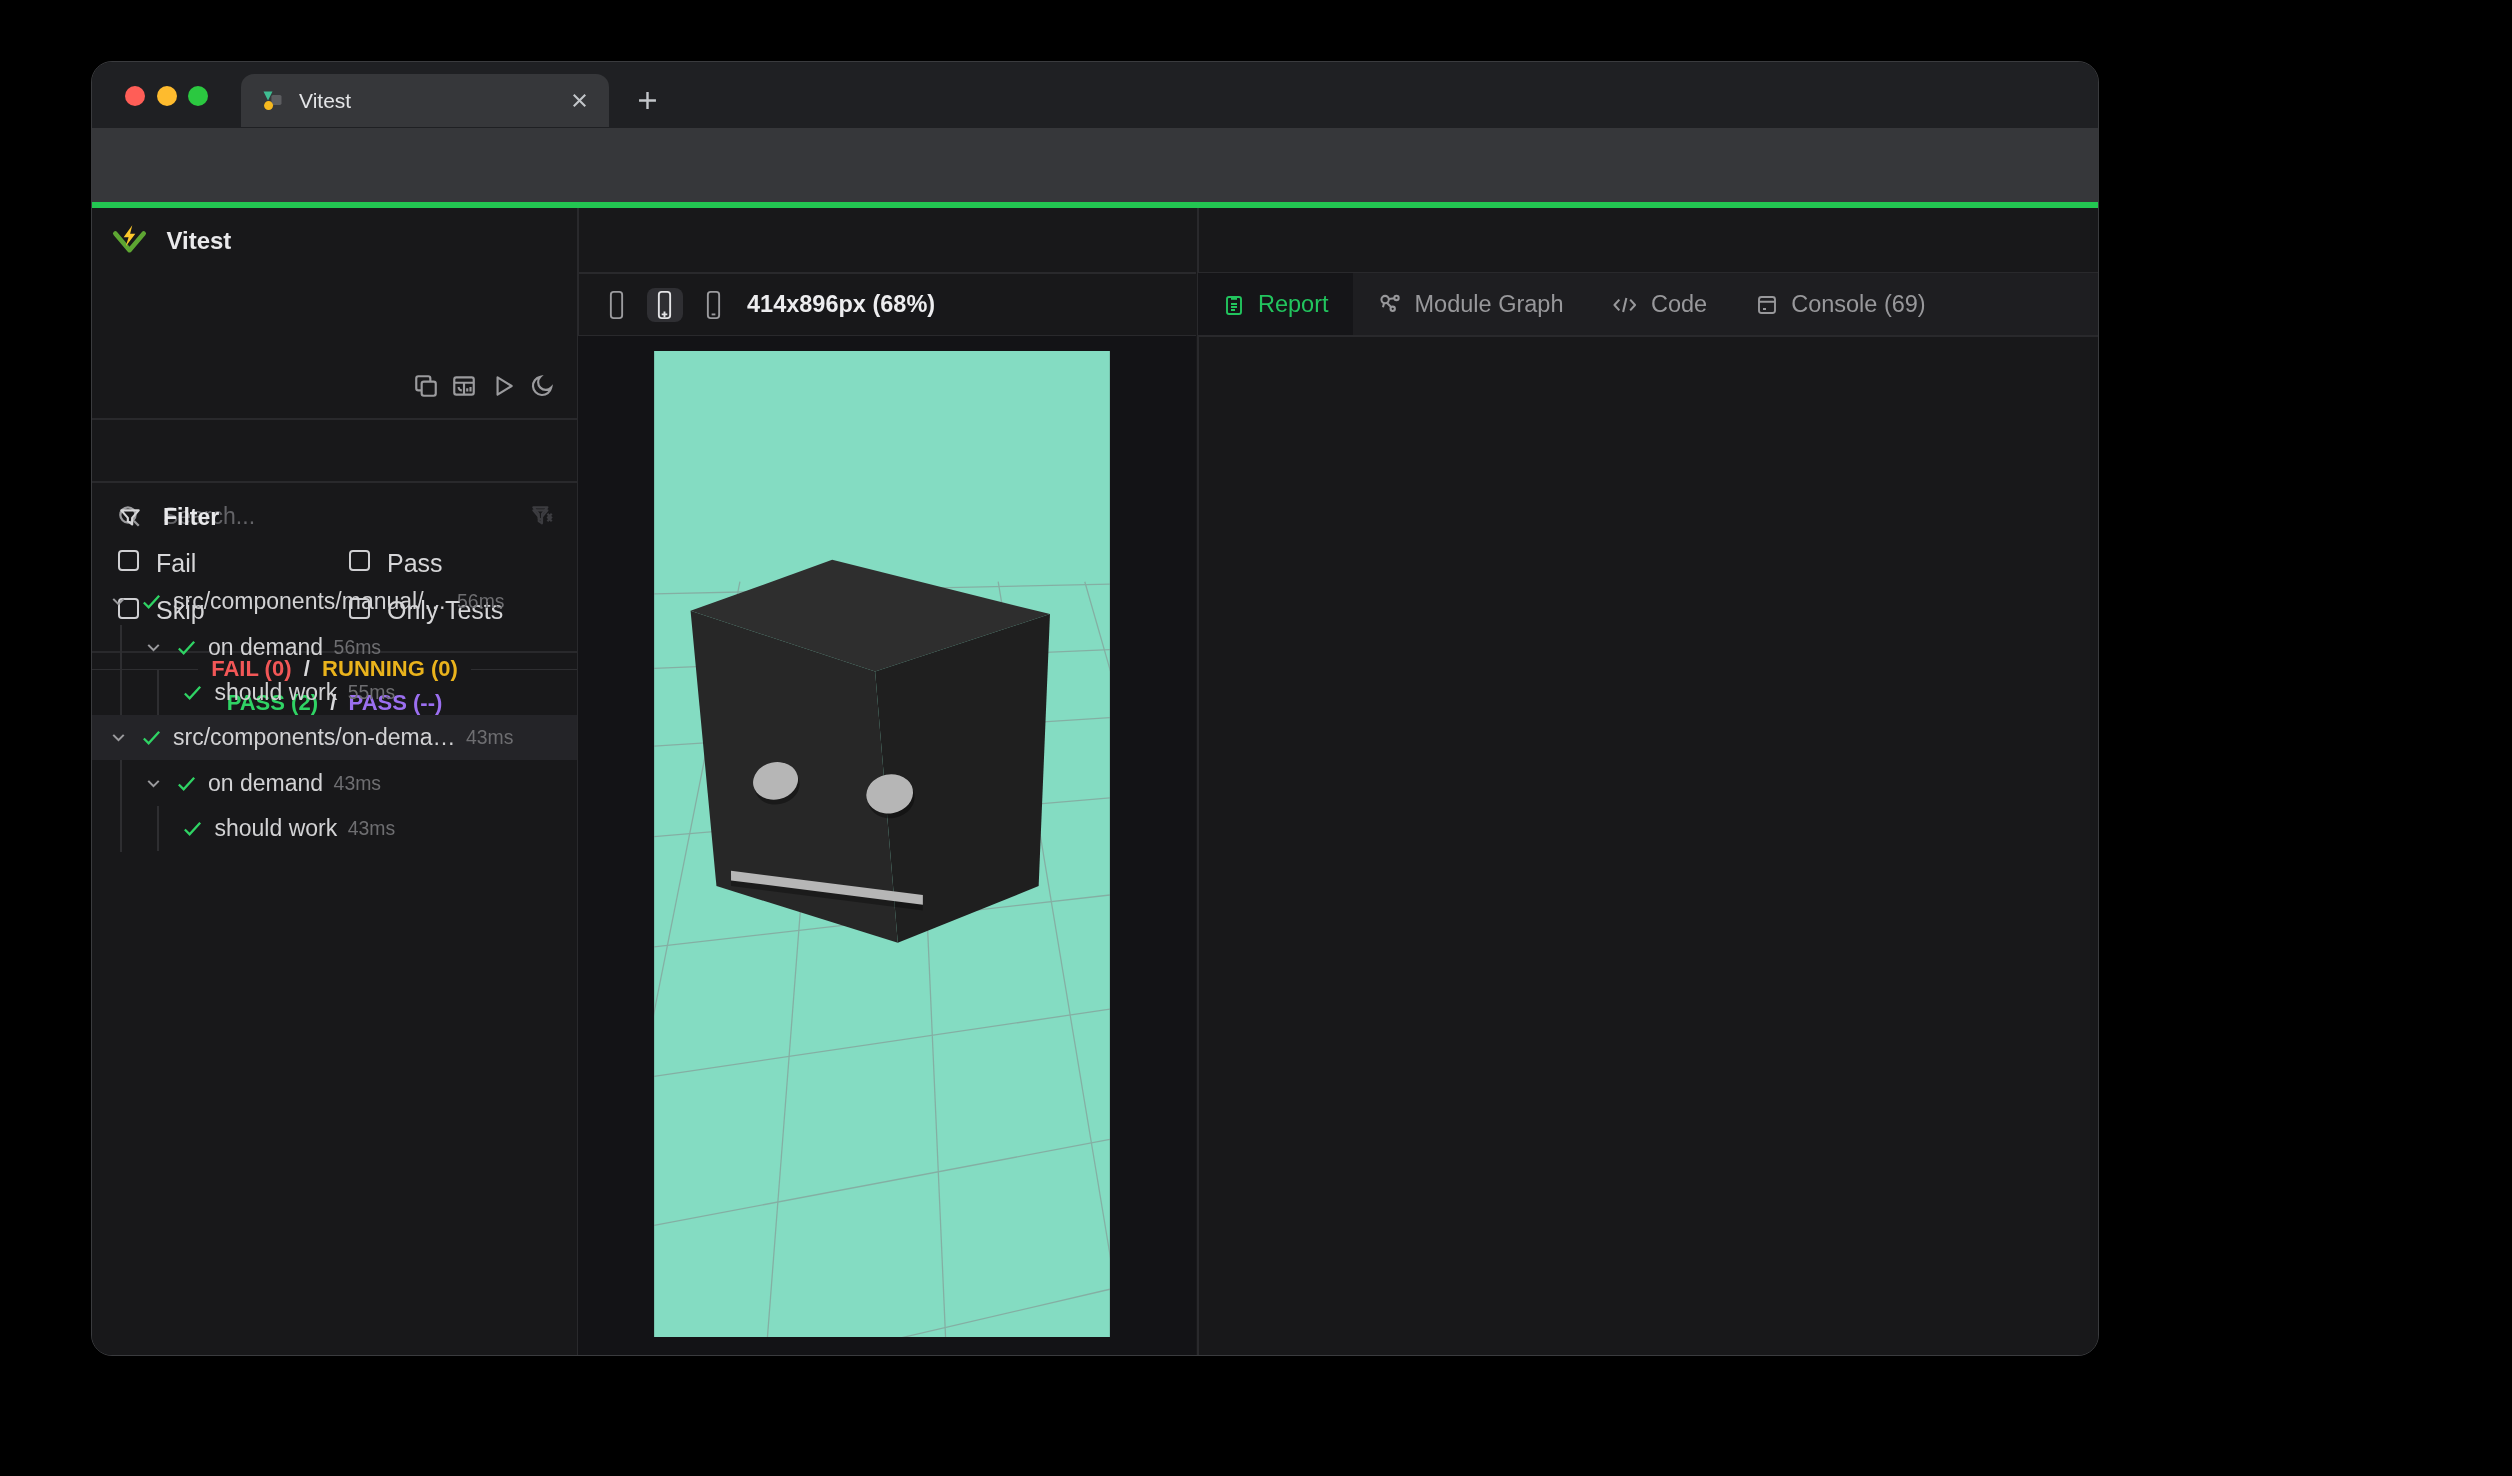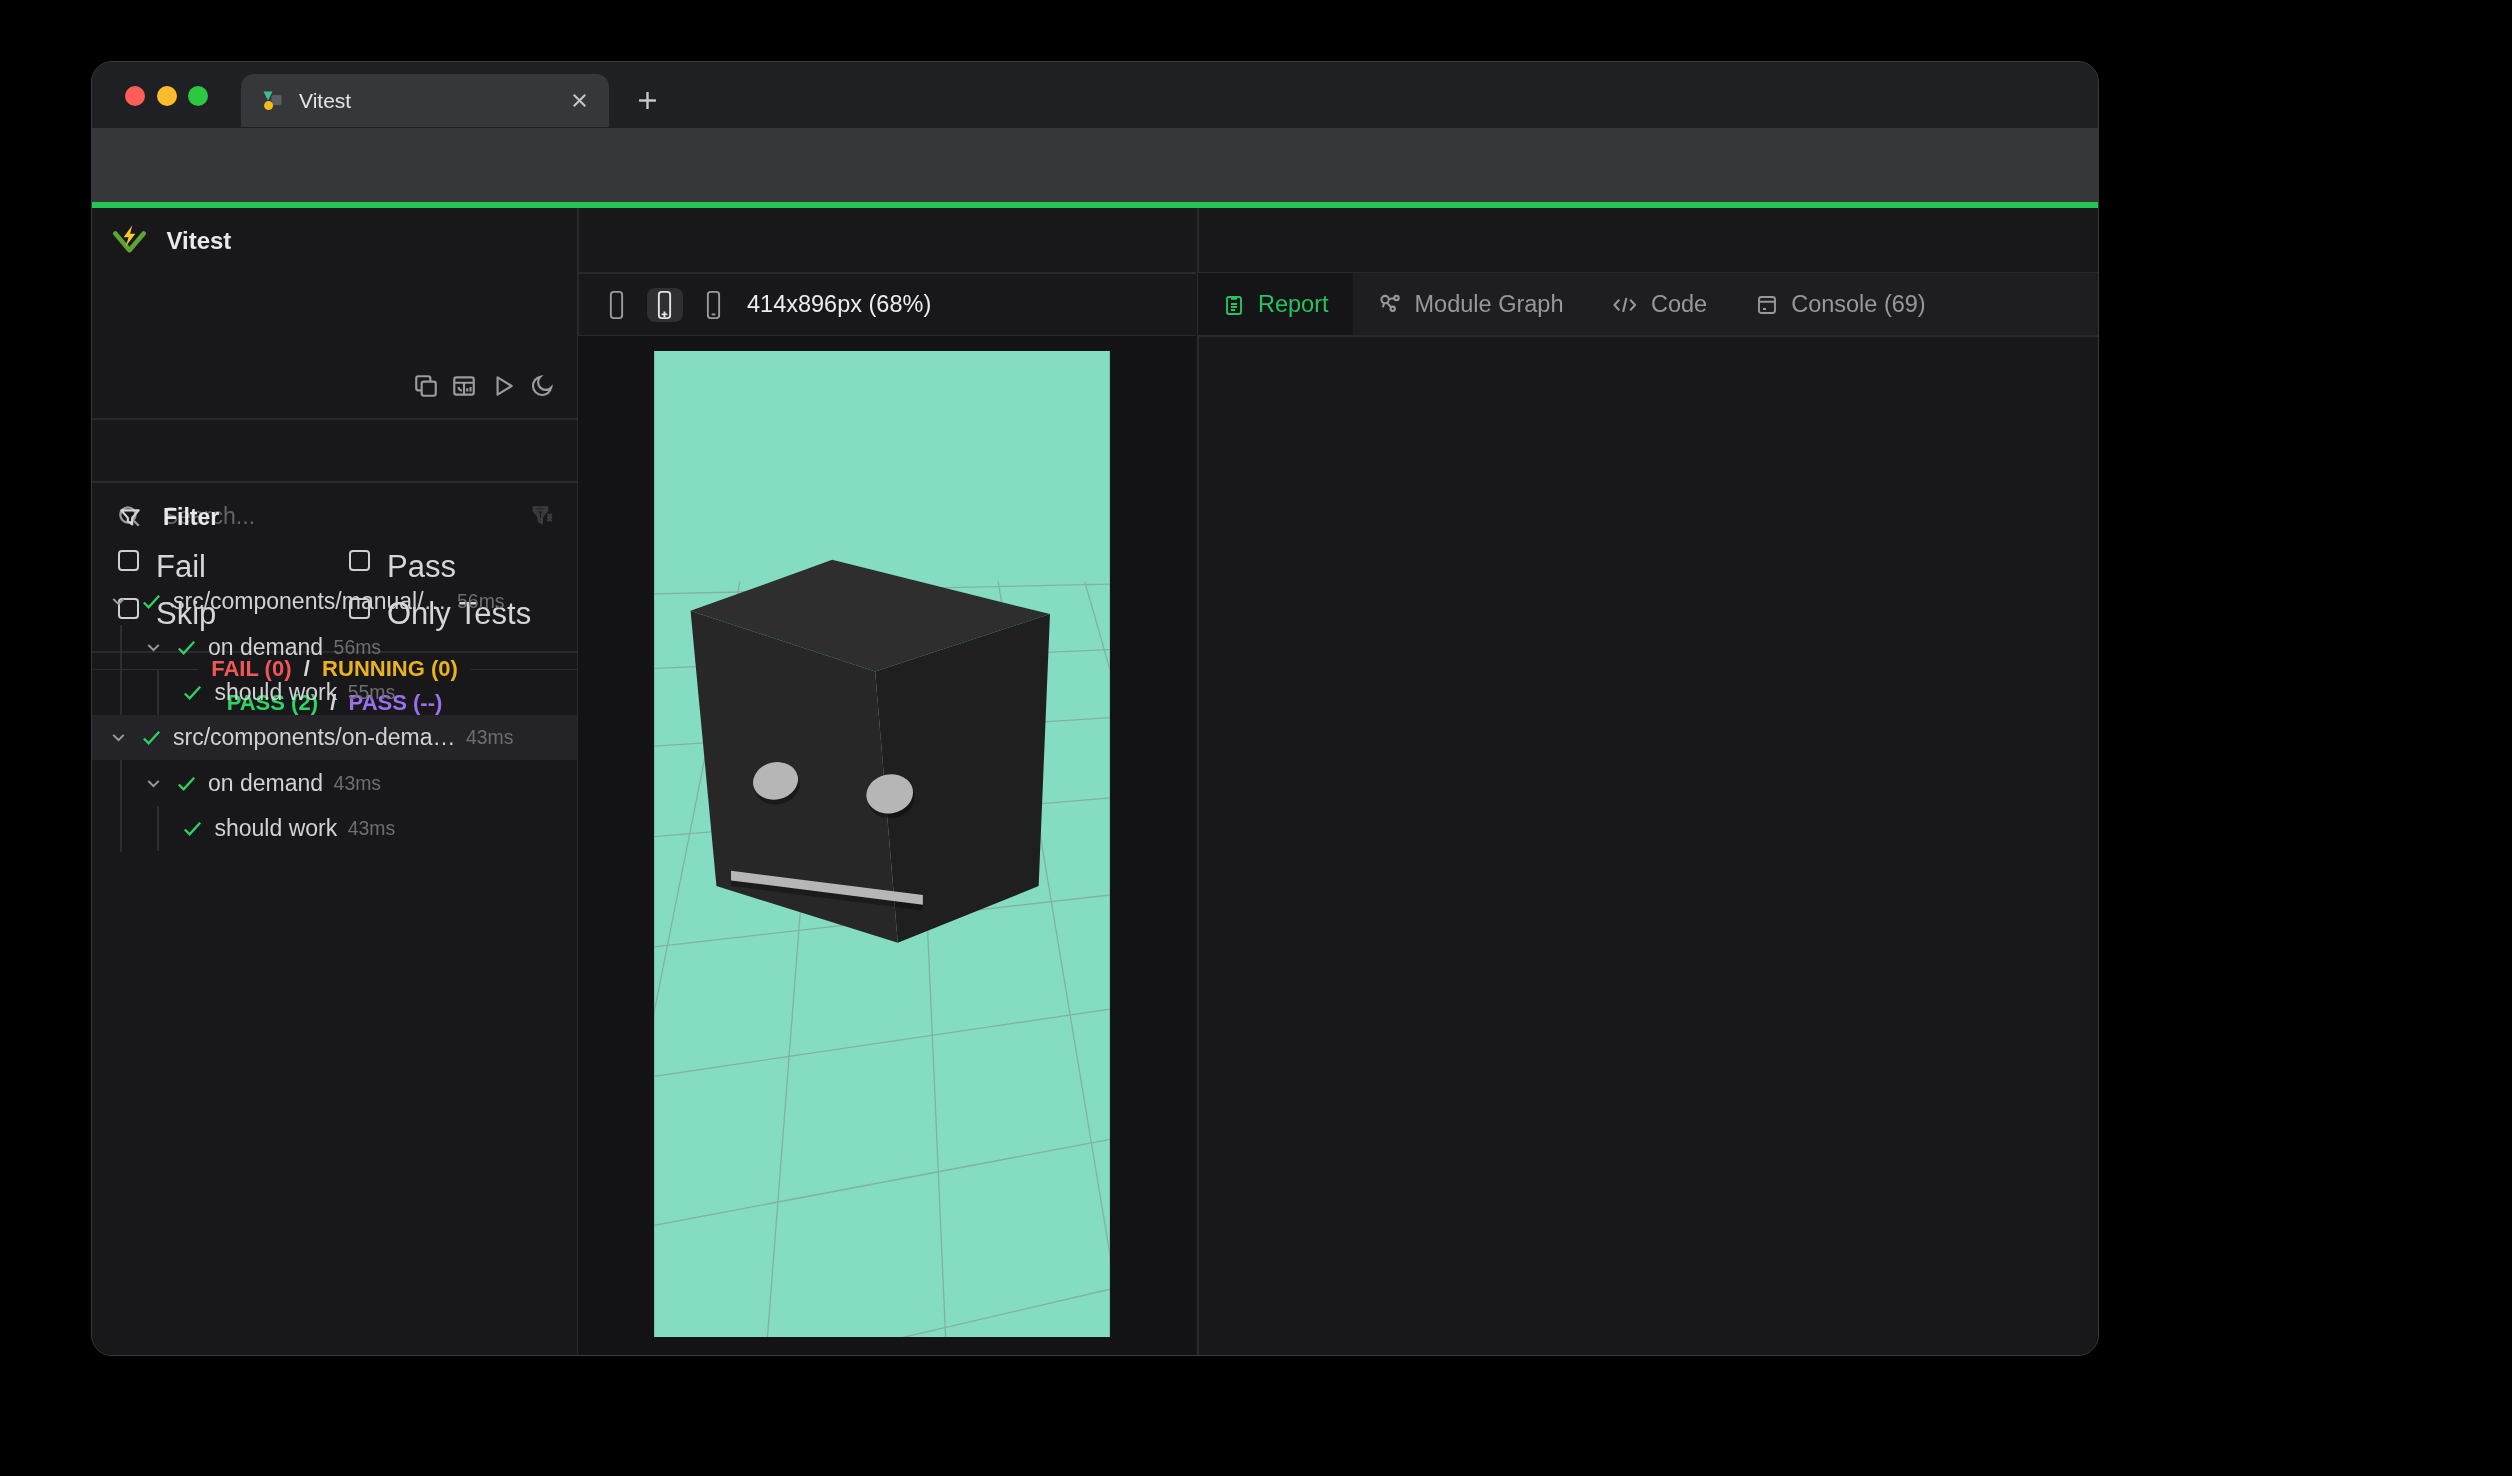--- a/index.html
+++ b/index.html
@@ -29,34 +29,34 @@
   
   .content { left:0; top:146px; width:100%; height:1149px; background:#18181a; }
   .vdiv { top:146px; width:1.6px; height:1149px; background:#29292c; }
   .hline { height:1.6px; background:#29292c; }
   .panel-h { height:66px; display:flex; align-items:center; }
   .ptitle { color:#e9e9eb; font-size:24px; font-weight:700; }
   .dim-ic { color:#9b9b9e; }
   .faint-ic { color:#3c3c40; }
   .green { color:#2fd364; }
   
-  .srow-label { color:#d6d6d8; font-size:31px; }
+  .srow-label { color:#d6d6d8; font-size:25px; }
   .placeholder { color:#636367; font-size:23px; }
   .cbox { width:21px; height:21px; border:2.4px solid #cfcfd2; border-radius:4px; background:transparent; }
   .stats-line { width:485px; text-align:center; font-size:22px; font-weight:700; }
   .legendline { left:0; top:461px; width:485px; height:0.8px; background:#2e2e31; }
   .statbg { background:#18181a; padding:0 13px; }
   .trow { left:0; width:485px; height:45px; display:flex; align-items:center; gap:10.5px; }
   .trow .lbl { color:#d2d2d4; font-size:23px; white-space:nowrap; }
   .trow .dur { color:#6e6e71; font-size:19.4px; }
   .trow.sel { background:#242428; }
   .guide { width:1.6px; background:#2e2e31; }
   
   .devactive { left:555px; top:227px; width:36px; height:34px; border-radius:8px; background:#2f2f33; }
-  .devlabel { color:#ededef; font-size:23.5px; font-weight:400; }
+  .devlabel { color:#ededef; font-size:23.5px; font-weight:700; }
   .mbody { left:486px; top:274px; width:618px; height:1021px; background:#131316; }
   
   .rtabs { left:1106px; top:211px; width:1224px; height:63px; background:#1e1e21; display:flex; }
   .rtab { display:flex; align-items:center; gap:12px; padding:0 24px; font-size:23.5px; color:#98989b; }
   .rtab.active { background:#151518; color:#22c55e; }
   .rbody { left:1106px; top:274px; width:1224px; height:1021px; background:#161619; }
   .banner { left:12px; top:18.6px; width:1199px; height:55px; border-radius:8px; background:#142819;
             display:flex; align-items:center; padding:0 24px; }
   .bannertext { color:#35d563; font-size:23px; font-weight:700; }
   .pathtext { color:#cbcbcd; font-size:23px; }

